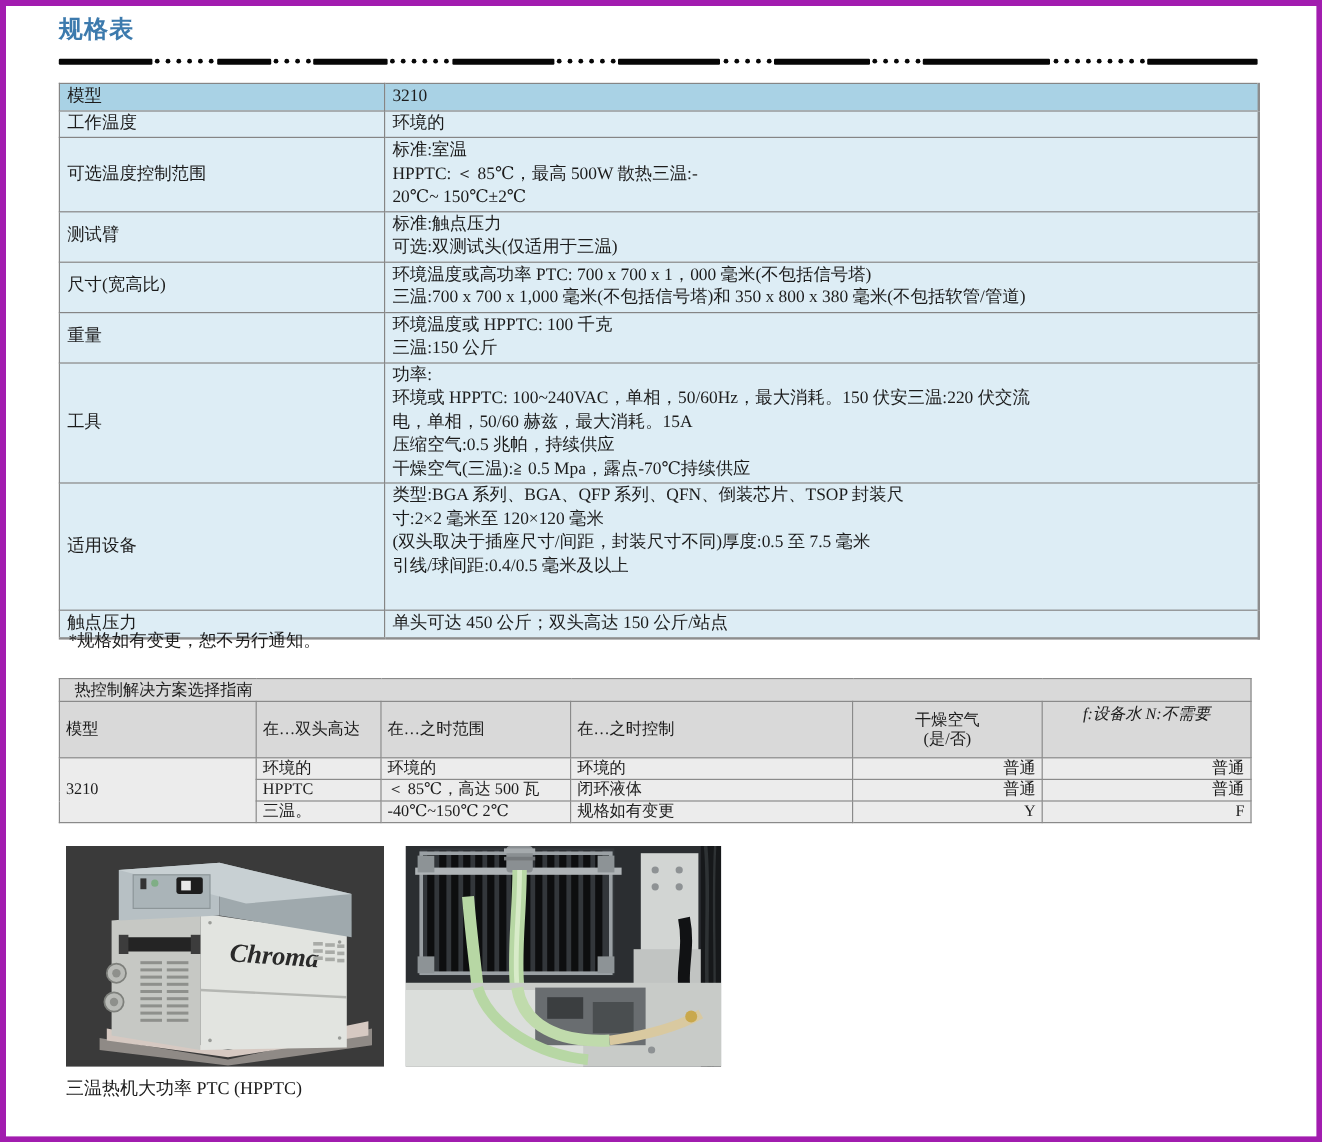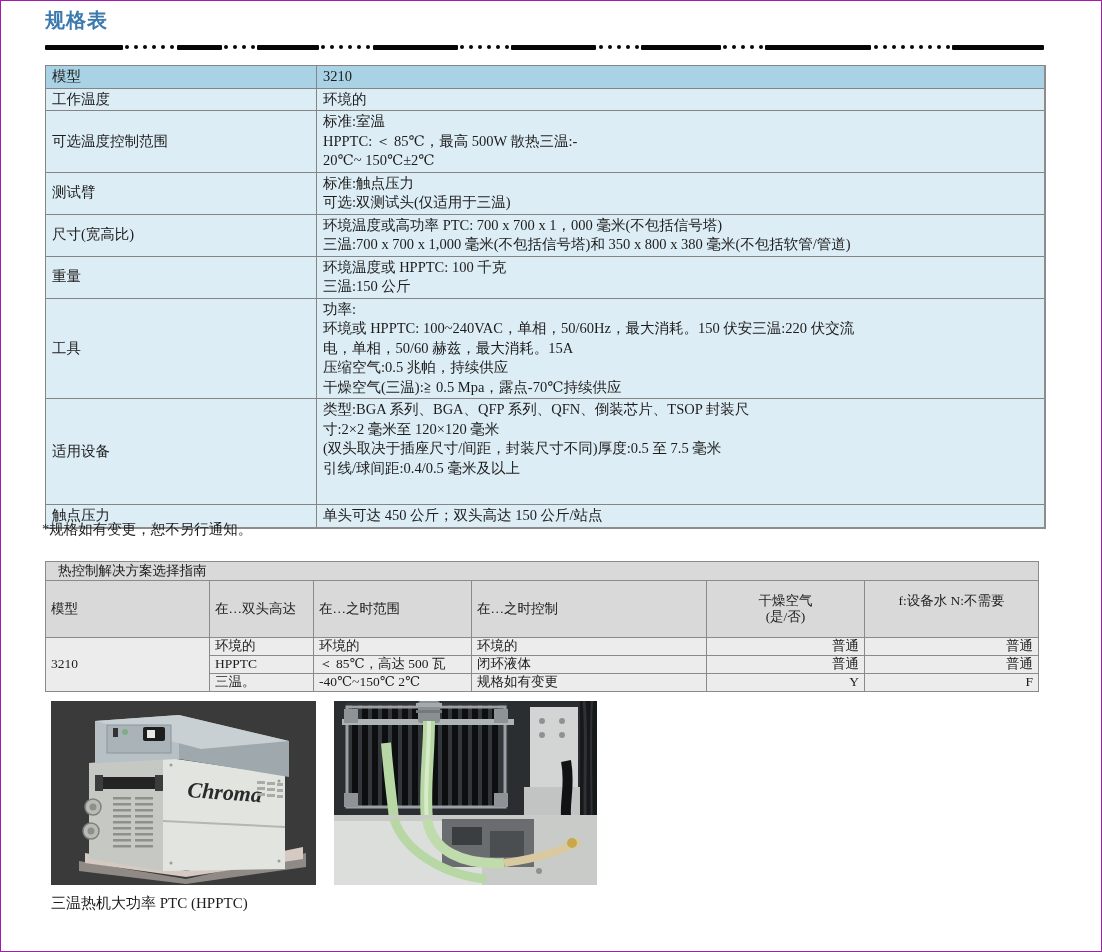--- a/index.html
+++ b/index.html
@@ -1,21 +1,21 @@
 <!DOCTYPE html>
 <html><head>
 <meta charset="utf-8">
 <style>
   html,body{margin:0;padding:0;}
   body{
     width:1102px;height:952px;position:relative;background:#ffffff;
     font-family:"Liberation Serif","DejaVu Serif",serif;color:#1c1c1c;
     overflow:hidden;
   }
-  .page{position:absolute;inset:0;border:1px solid #a21caf;background:#fff;}
+  .page{position:absolute;inset:0;border:5px solid #a21caf;background:#fff;}
 
   .title{
     position:absolute;left:44px;top:6px;margin:0;
     font-size:20px;font-weight:600;letter-spacing:1px;color:var(--accent-blue,#3c7aad);
   }
 
   
   .deco{position:absolute;left:44px;top:42px;width:999px;height:8px;
     display:flex;align-items:center;justify-content:space-between;}
   .bar{height:5px;background:#070707;border-radius:1px;flex:none;}
@@ -29,32 +29,32 @@
   .spec td{
     border:1px solid #858585;padding:1px 6px;line-height:19.5px;
     background:var(--spec-body-bg,#ddedf5);vertical-align:middle;
   }
   .spec td:last-child{border-right:2px solid #8d8d8d;}
   .spec tr:last-child td{border-bottom:2px solid #8d8d8d;}
   .spec tr.hdr td{background:var(--spec-header-bg,#a9d2e5);}
   .spec td.val{vertical-align:top;}
   .spec td.val.tall{padding-bottom:26px;}
 
-  .note{position:absolute;left:41px;top:519px;font-size:14.5px;}
+  .note{position:absolute;left:52px;top:519px;font-size:14.5px;}
 
   
   table.guide{left:44px;top:560px;width:993px;font-size:13.5px;}
   .guide td{
     border:1px solid #8a8a8a;padding:0 5px;line-height:16.5px;
     background:var(--guide-row-bg,#ececec);
   }
   .guide tr.gtitle td{background:var(--guide-header-bg,#d9d9d9);height:18px;padding-left:12px;}
   .guide tr.ghead td{background:var(--guide-header-bg,#d9d9d9);height:44px;vertical-align:middle;}
   .guide tr.ghead td.h4,.guide tr.ghead td.h5{text-align:center;}
-  .guide tr.ghead td.h5{vertical-align:top;padding-top:12px;}
+  .guide tr.ghead td.h5{vertical-align:top;padding-top:2px;font-style:italic;}
   .guide tr.gdata td{height:17px;}
   .guide td.ctr{text-align:right;}
   .guide td.model{vertical-align:middle;}
 
   
   .photo{position:absolute;top:700px;height:184px;}
   .photo.left{left:50px;width:265px;}
   .photo.right{left:333px;width:263px;}
   .photo svg{display:block;width:100%;height:100%;}
 

